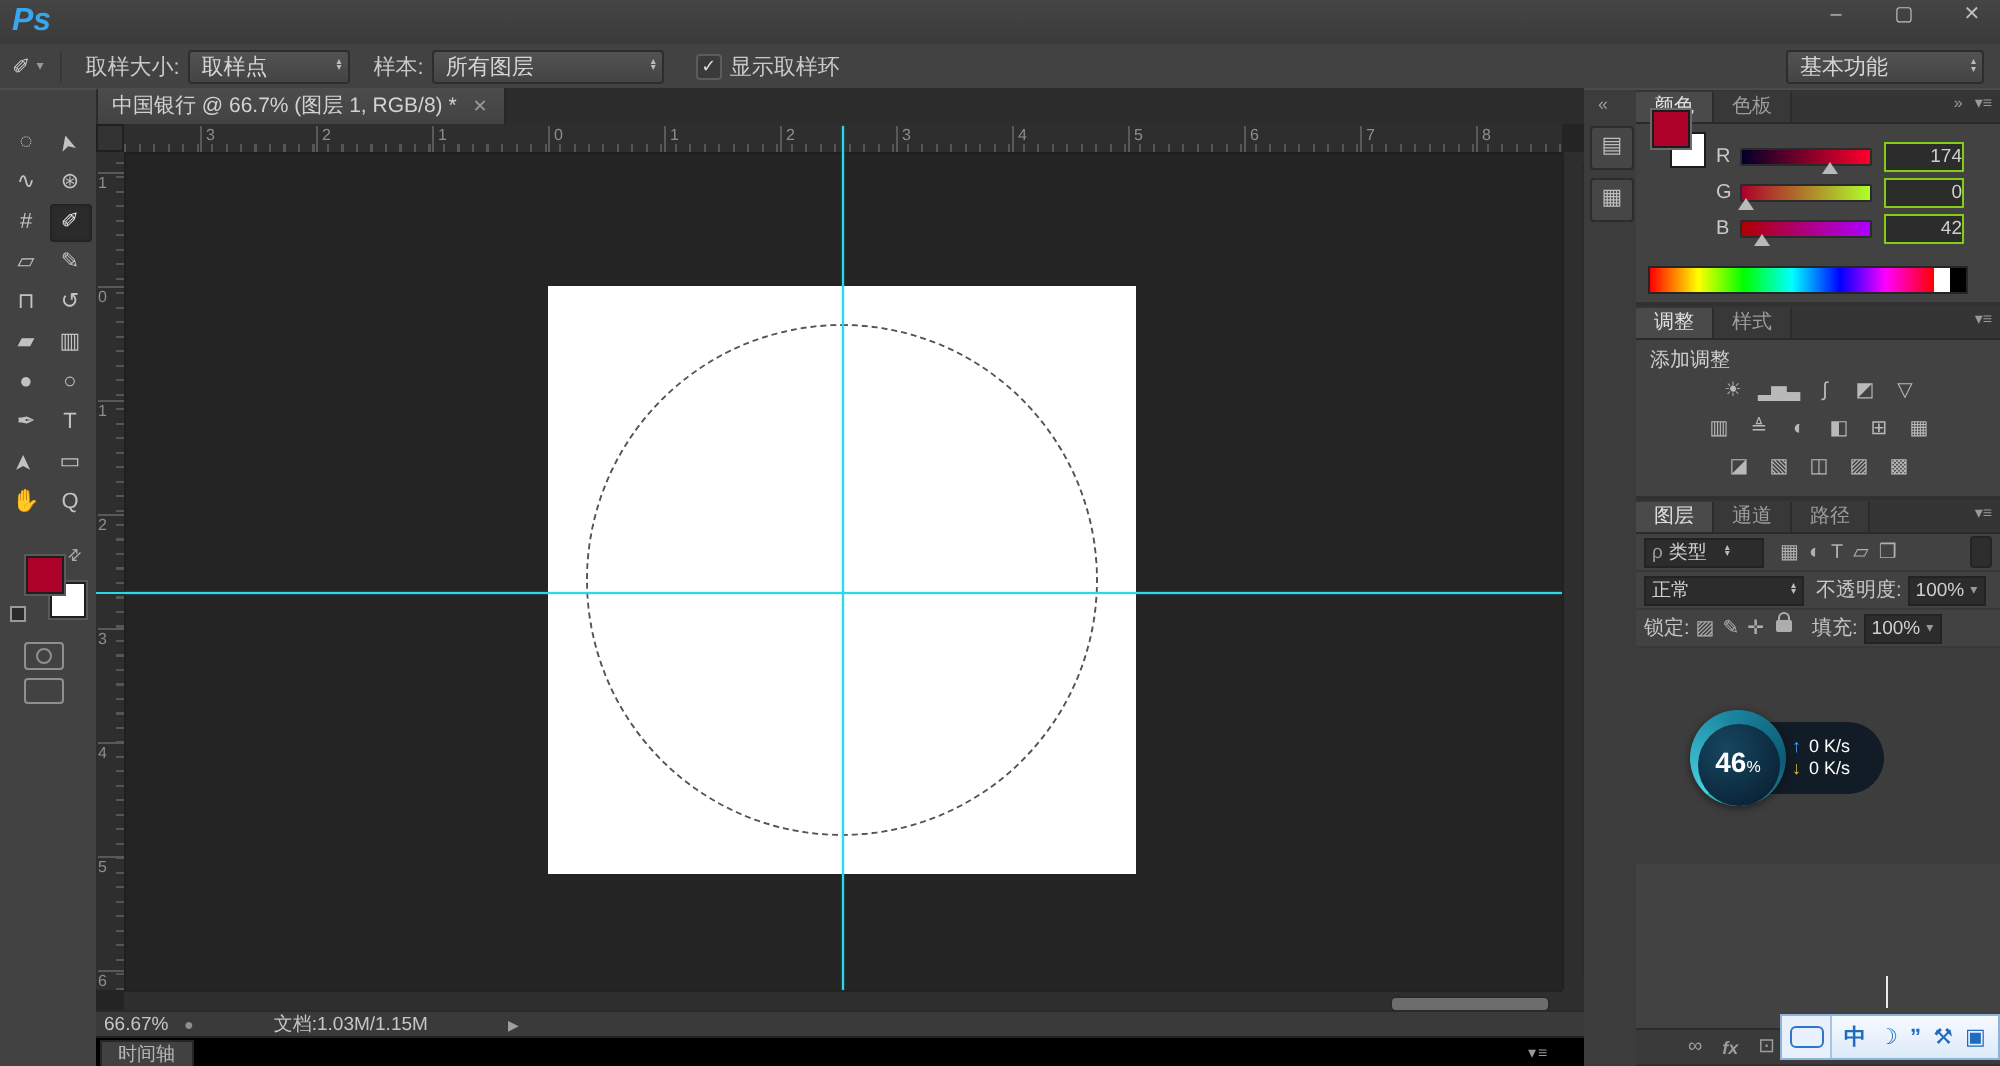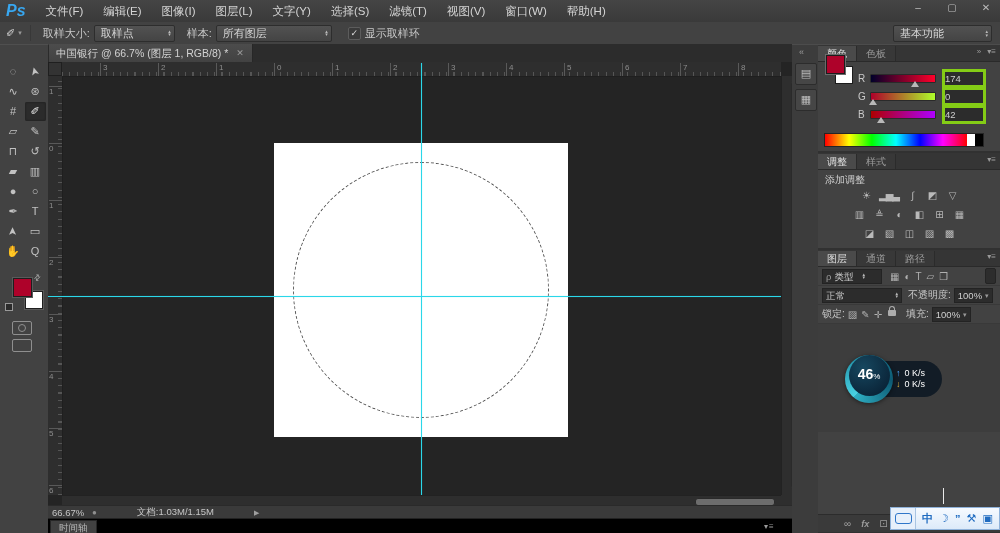--- a/index.html
+++ b/index.html
@@ -85,22 +85,22 @@
   .ptab-right{position:absolute;right:4px;top:2px;color:#9a9a9a;font-size:8px;display:flex;gap:6px;}
   .panel-block{position:relative;background:#424242;border-bottom:2px solid #313131;}
   
   .fgswatch{position:absolute;left:8px;top:10px;width:17px;height:17px;border:1px solid #1c1c1c;box-shadow:0 0 0 1px #6a6a6a;z-index:2;}
   .bgswatch{position:absolute;left:17px;top:21px;width:16px;height:16px;background:#fff;border:1px solid #1c1c1c;z-index:1;}
   .ch-row{position:absolute;left:40px;height:14px;display:flex;align-items:center;}
   .ch-label{width:12px;color:#c9c9c9;font-size:10px;}
   .ch-track{position:relative;width:64px;height:7px;border:1px solid #2a2a2a;border-radius:1px;}
   .ch-thumb{position:absolute;top:6px;width:0;height:0;border-left:4px solid transparent;border-right:4px solid transparent;
             border-bottom:6px solid #b9b9b9;margin-left:-4px;}
-  .ch-val{margin-left:6px;width:38px;height:13px;background:#2c2c2c;border:3px solid #84cc16;color:#cfcfcf;
-          font-size:9.5px;text-align:left;line-height:13px;}
+  .ch-val{margin-left:6px;width:38px;height:13px;background:#2c2c2c;border:1px solid #84cc16;color:#cfcfcf;
+          font-size:9.5px;text-align:right;line-height:13px;}
   .spectrum{position:absolute;left:6px;width:158px;height:12px;border:1px solid #252525;display:flex;}
   .spec-main{flex:1;background:linear-gradient(90deg,#f00,#ff0 17%,#0f0 33%,#0ff 50%,#00f 67%,#f0f 83%,#f00);}
   .spec-w{width:8px;background:#fff;}
   .spec-b{width:8px;background:#000;}
   
   .adj-label{position:absolute;left:7px;top:20px;color:#cecece;font-size:10px;}
   .adj-rows{position:absolute;left:0;top:36px;width:182px;}
   .adj-row{display:flex;justify-content:center;gap:6px;margin-bottom:5px;}
   .adj-ic{min-width:14px;height:14px;color:#b9b9b9;font-size:10px;line-height:14px;text-align:center;letter-spacing:-1px;}
   
@@ -129,53 +129,41 @@
   .lb-ic{color:#9c9c9c;font-size:10px;font-style:normal;}
   .lb-ic.fx{font-style:italic;font-weight:bold;font-size:9px;}
   
   .net-pill{left:862px;top:361px;width:80px;height:36px;background:rgba(14,25,36,.92);border-radius:6px 18px 18px 6px;
             z-index:58;display:flex;flex-direction:column;justify-content:center;gap:2px;padding-left:34px;box-sizing:border-box;}
   .net-row{display:flex;align-items:center;gap:4px;color:#fff;font-size:9px;line-height:9px;}
   .net-up{color:#4da6ff;font-size:9px;}
   .net-down{color:#e3b73c;font-size:9px;}
   .net-badge{left:845px;top:355px;width:48px;height:48px;border-radius:50%;z-index:60;
              background:conic-gradient(from 220deg,#49d2e2,#1b87a0 35%,#0d5a73 65%,#2fb0c4);
-             display:flex;align-items:flex-start;justify-content:center;box-shadow:0 1px 4px rgba(0,0,0,.5);}
+             display:flex;align-items:flex-end;justify-content:center;box-shadow:0 1px 4px rgba(0,0,0,.5);}
   .net-badge-inner{width:41px;height:41px;border-radius:50%;background:radial-gradient(circle at 35% 30%,#16475f,#0a2438 78%);
              display:flex;align-items:baseline;justify-content:center;color:#fff;padding-top:12px;box-sizing:border-box;}
   .net-pct{font-size:14px;font-weight:bold;line-height:14px;}
   .net-pct-sign{font-size:8px;}
   
   .imebar{left:890px;top:507px;width:110px;height:23px;background:linear-gradient(#f6faff,#dcEAf9);
           border:1px solid #8fb2da;z-index:70;display:flex;align-items:center;box-sizing:border-box;}
   .ime-logo-cell{width:24px;height:21px;border-right:1px solid #a9c4e2;display:flex;align-items:center;justify-content:center;background:#e7f0fb;}
   .ime-logo{width:15px;height:9px;border:1.5px solid #2f76c9;border-radius:3px;}
   .ime-items{flex:1;display:flex;justify-content:space-evenly;align-items:center;}
   .ime-it{color:#1f6bc0;font-size:11px;font-weight:bold;}
   .text-cursor{left:943px;top:488px;width:1px;height:16px;background:#e9e9e9;z-index:71;}
   
   .gmark{position:absolute;left:0;top:234px;width:14px;height:1px;background:#2bd7e9;}
 </style>
 </head>
 <body>
 
 <div class="abs menubar">
   <span class="ps-logo">Ps</span>
-  <div style="display:flex;">
-      <div class="menu-item">文件(F)</div>
-      <div class="menu-item">编辑(E)</div>
-      <div class="menu-item">图像(I)</div>
-      <div class="menu-item">图层(L)</div>
-      <div class="menu-item">文字(Y)</div>
-      <div class="menu-item">选择(S)</div>
-      <div class="menu-item">滤镜(T)</div>
-      <div class="menu-item">视图(V)</div>
-      <div class="menu-item">窗口(W)</div>
-      <div class="menu-item">帮助(H)</div>
-    </div>
   <div class="winbtns">
       <span class="winbtn">–</span>
       <span class="winbtn">▢</span>
       <span class="winbtn">✕</span>
     </div>
 </div>
 
 <div class="abs optionsbar">
   <div class="tool-preset">
     <span>✐</span>

